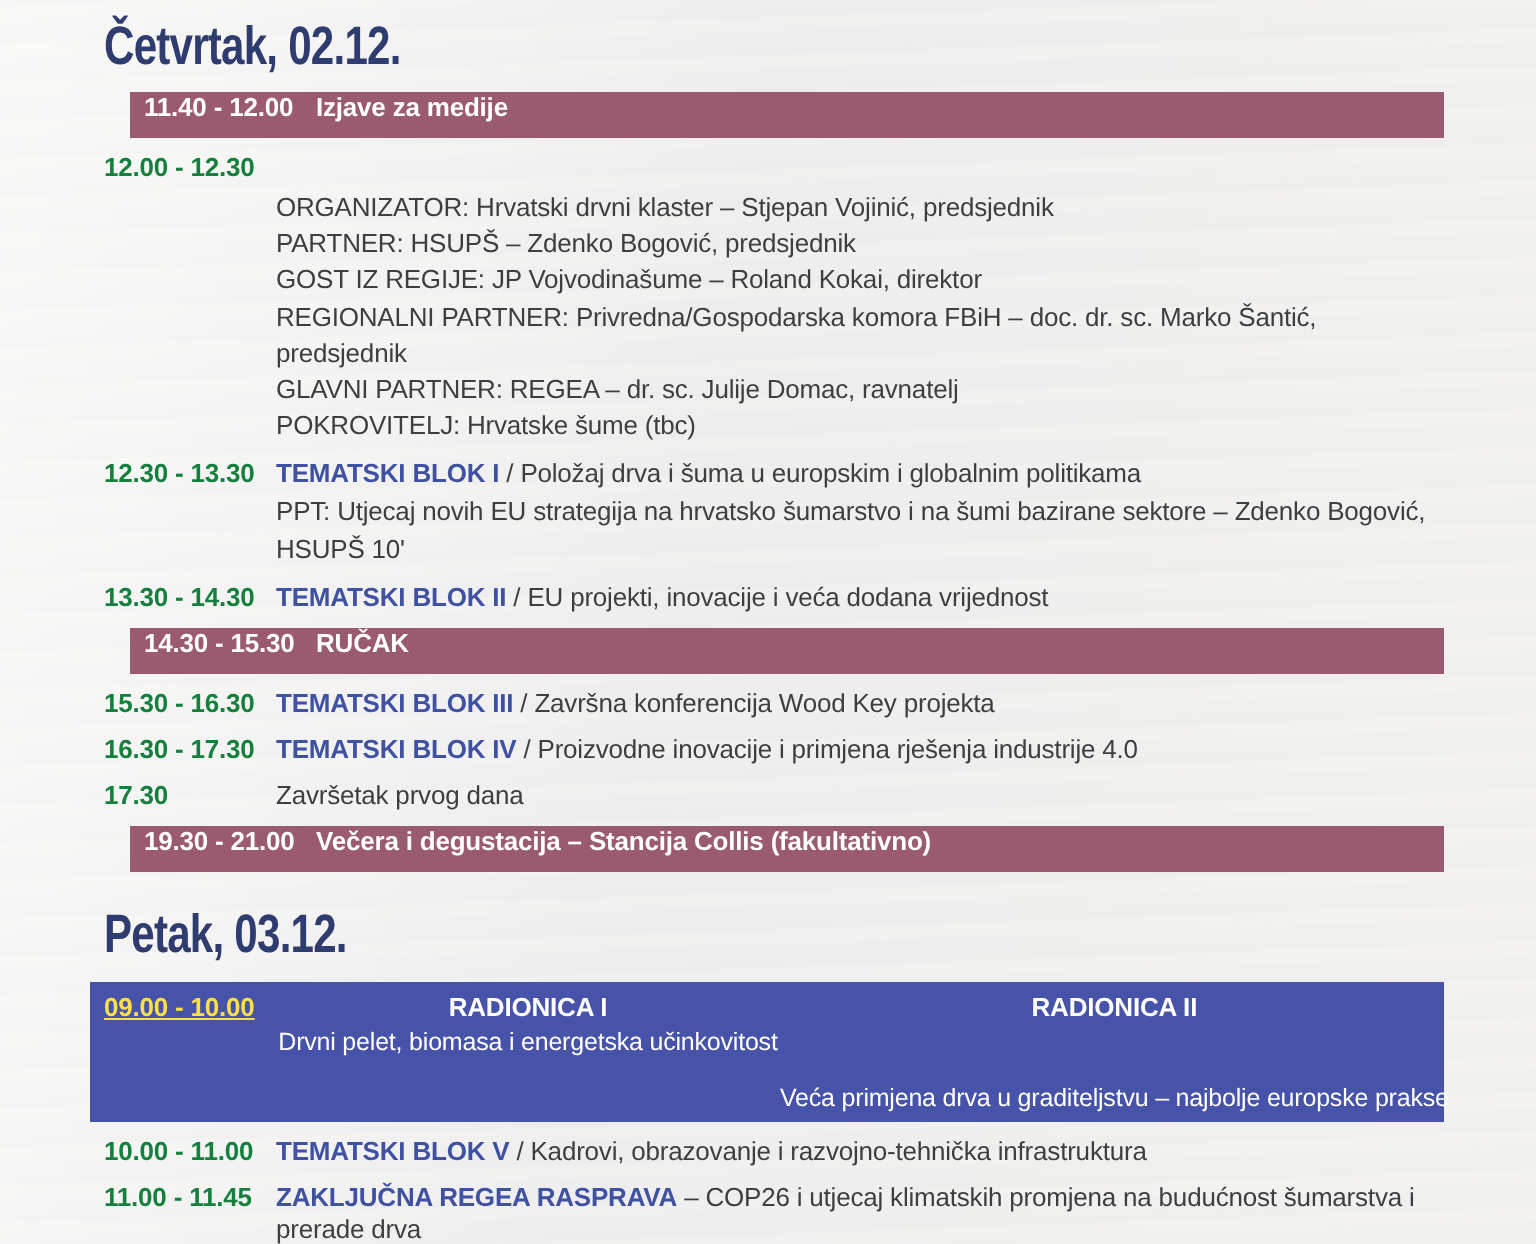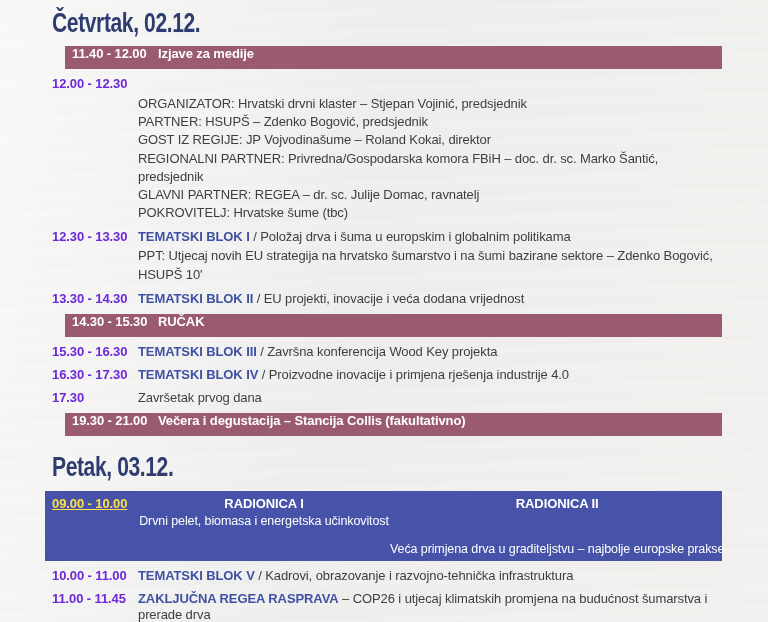--- a/index.html
+++ b/index.html
@@ -45,21 +45,21 @@
   .row {
     margin-top: 7px;
     display: flex;
     padding-left: 7px;
     font-size: 13px;
     line-height: 16px;
   }
   .time {
     flex: 0 0 86px;
     font-weight: bold;
-    color: #6d28d9;
+    color: #15803d;
     white-space: nowrap;
   }
   .head { color: #3f51a3; font-weight: bold; }
   .rest { color: #3e3e41; font-weight: normal; }
   .plain-text { color: #3e3e41; }
 
   .details { margin: 3px 0 0 93px; font-size: 13px; }
   .detail { line-height: 18.2px; }
   .details.ppt { margin-top: 2px; }
 

